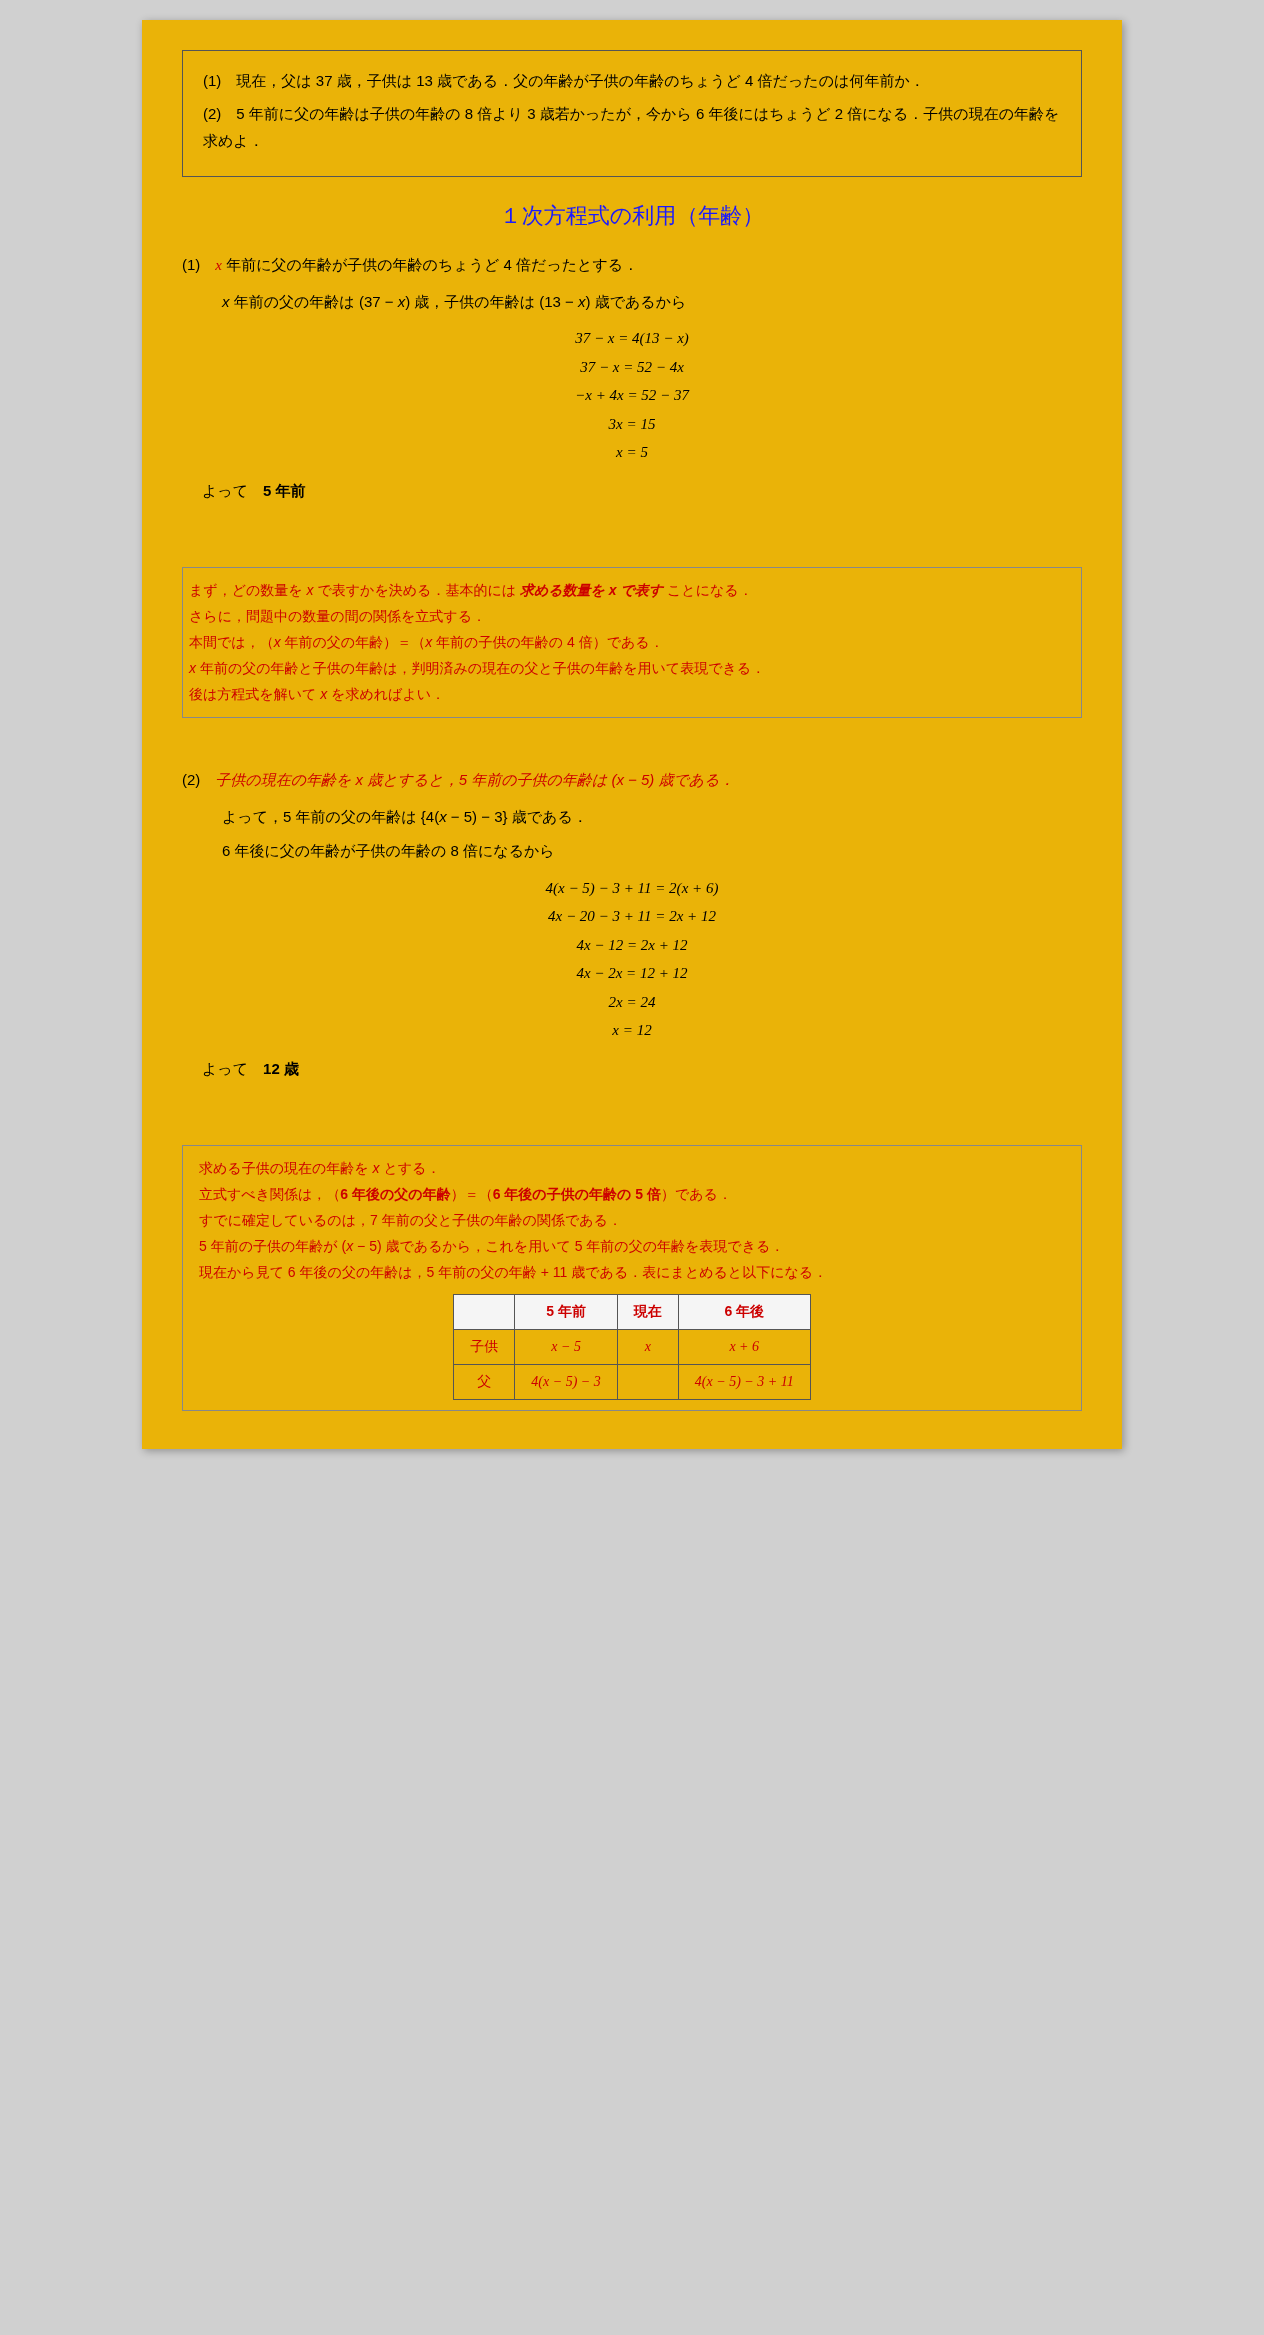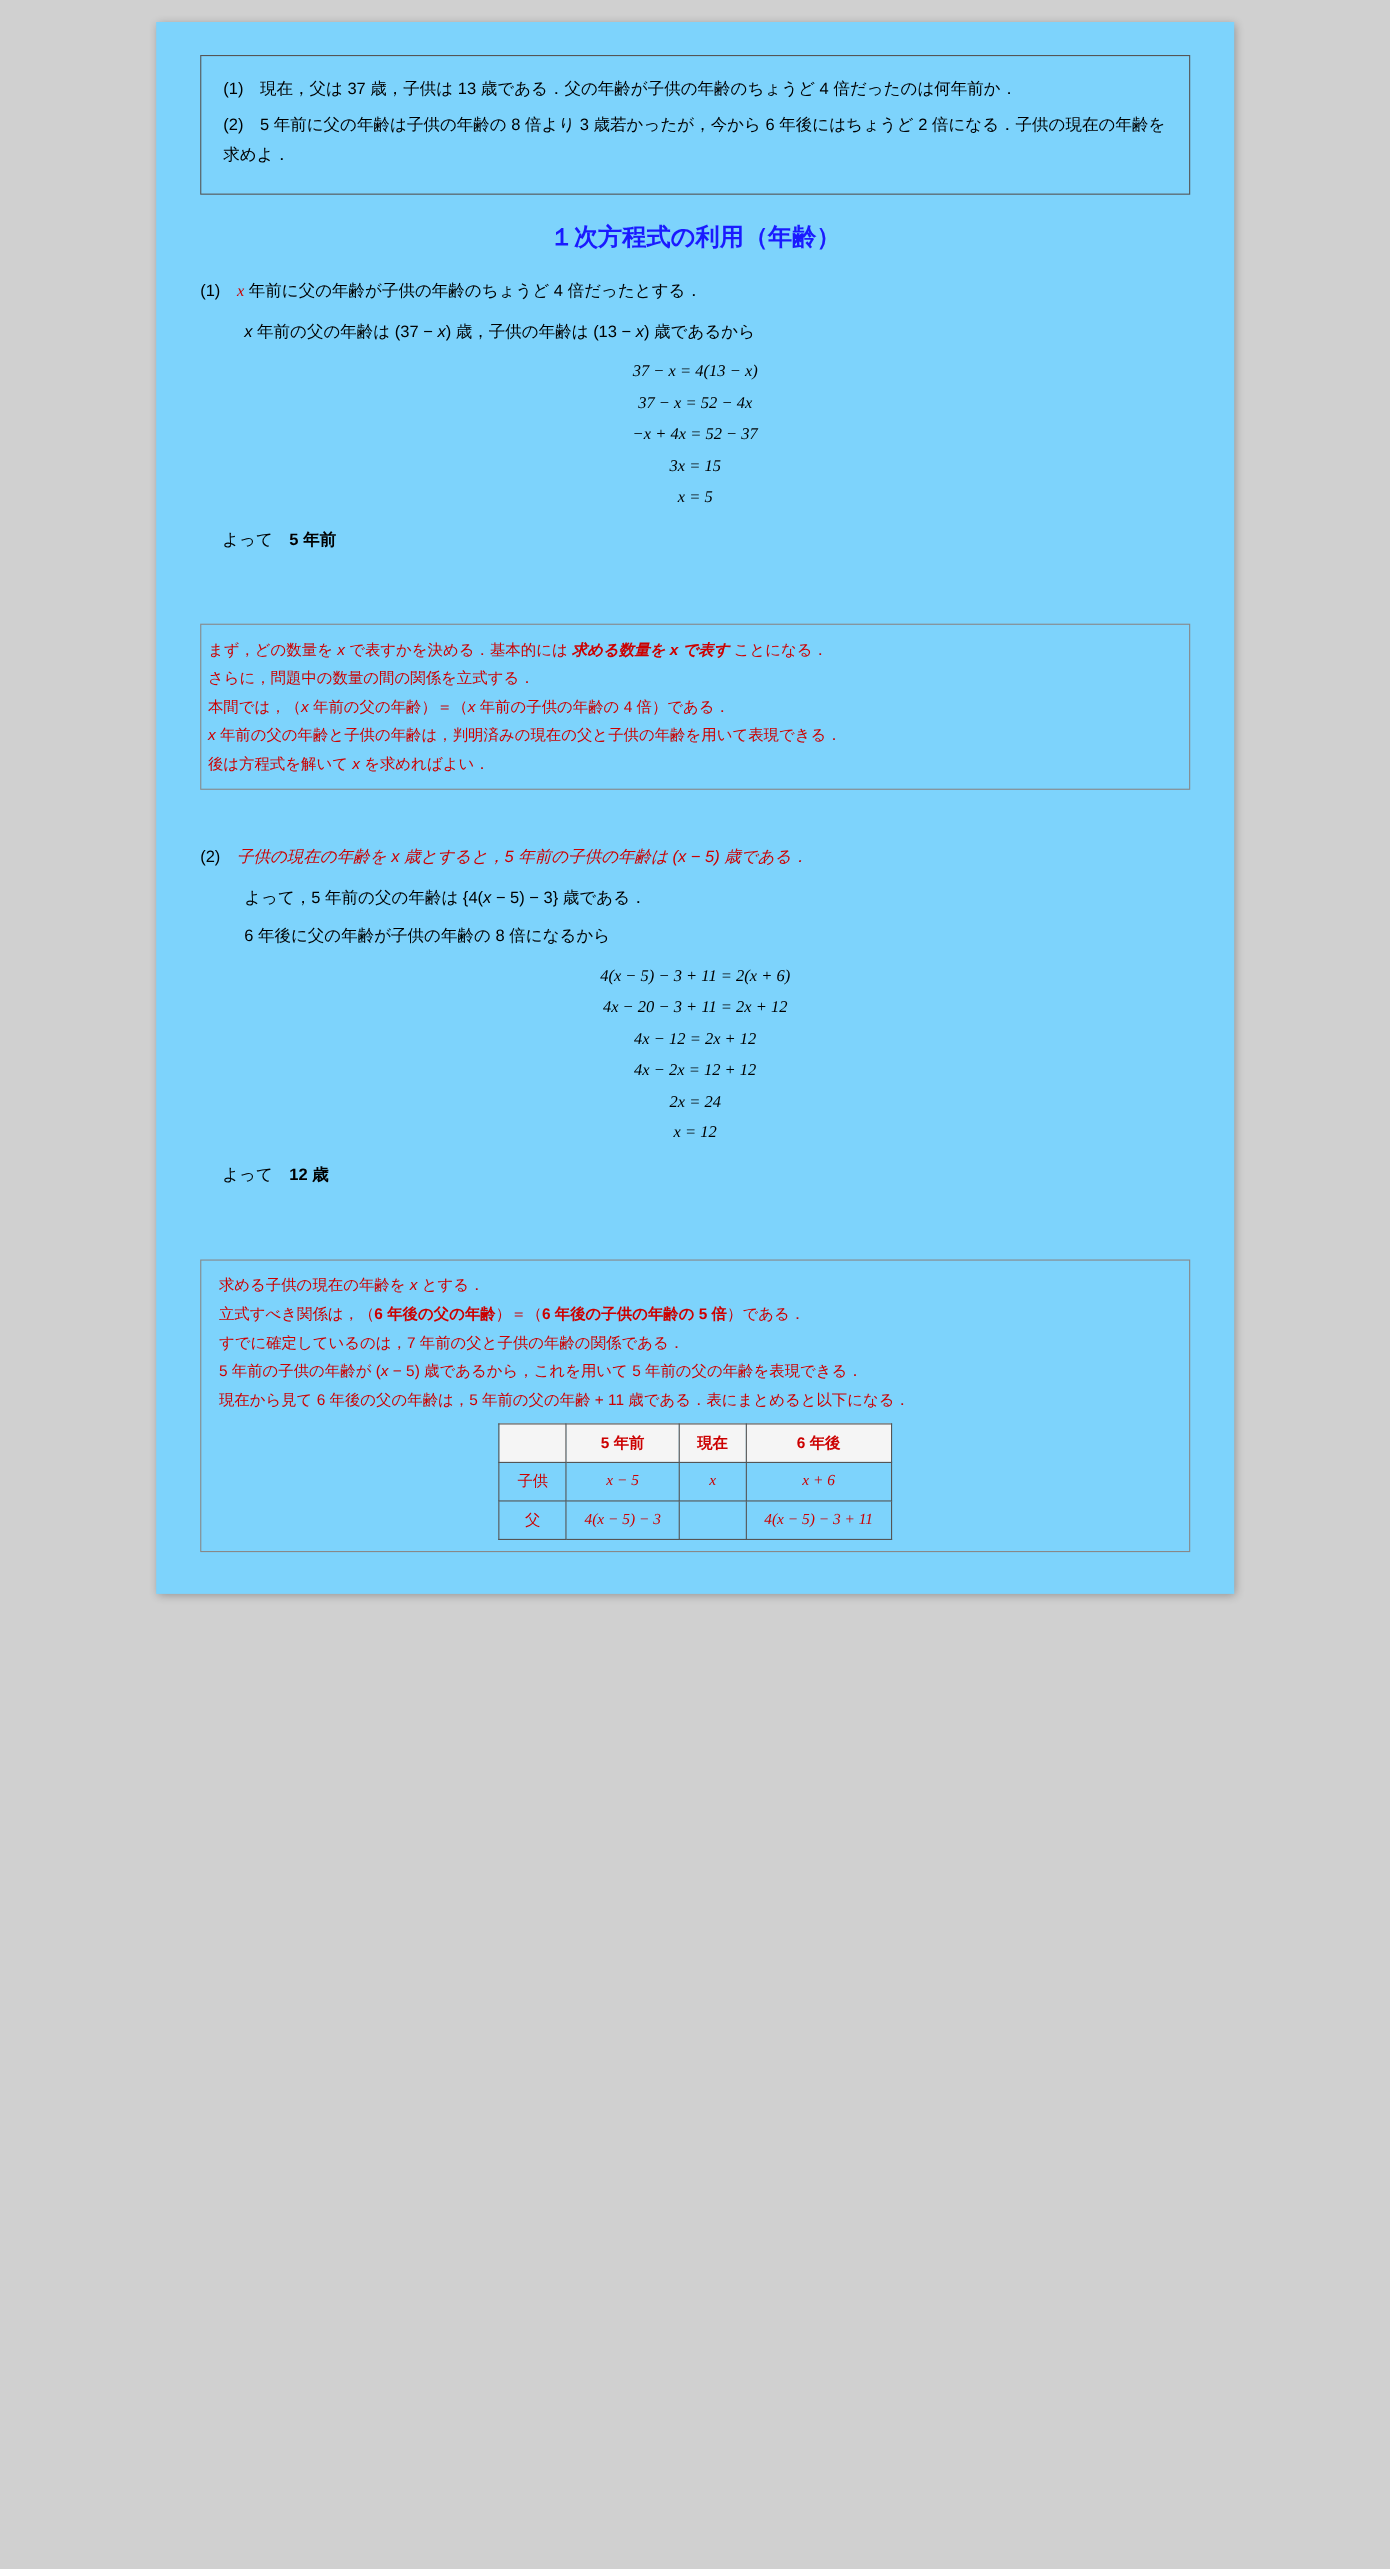--- a/index.html
+++ b/index.html
@@ -4,39 +4,39 @@
   <style>
     * { box-sizing: border-box; margin: 0; padding: 0; }
     body {
       background: #d0d0d0;
       display: flex;
       justify-content: center;
       padding: 20px;
       font-family: 'Times New Roman', serif;
     }
     .page {
-      background: #7dd3fc;
+      background: #eab308;
       width: 980px;
       padding: 30px 40px;
       box-shadow: 2px 2px 8px rgba(0,0,0,0.3);
     }
     .problem-box {
       border: 1.5px solid #555;
       padding: 16px 20px;
       margin-bottom: 24px;
       line-height: 1.8;
       font-size: 15px;
     }
     .problem-box p {
       margin-bottom: 6px;
     }
     .section-title {
       text-align: center;
       font-size: 22px;
-      font-weight: bold;
+      font-weight: normal;
       color: #1a1aff;
       margin-bottom: 20px;
       font-family: 'MS Gothic', 'Yu Gothic', sans-serif;
     }
     .solution-section {
       font-size: 15px;
       line-height: 1.9;
     }
     .part {
       margin-bottom: 24px;

